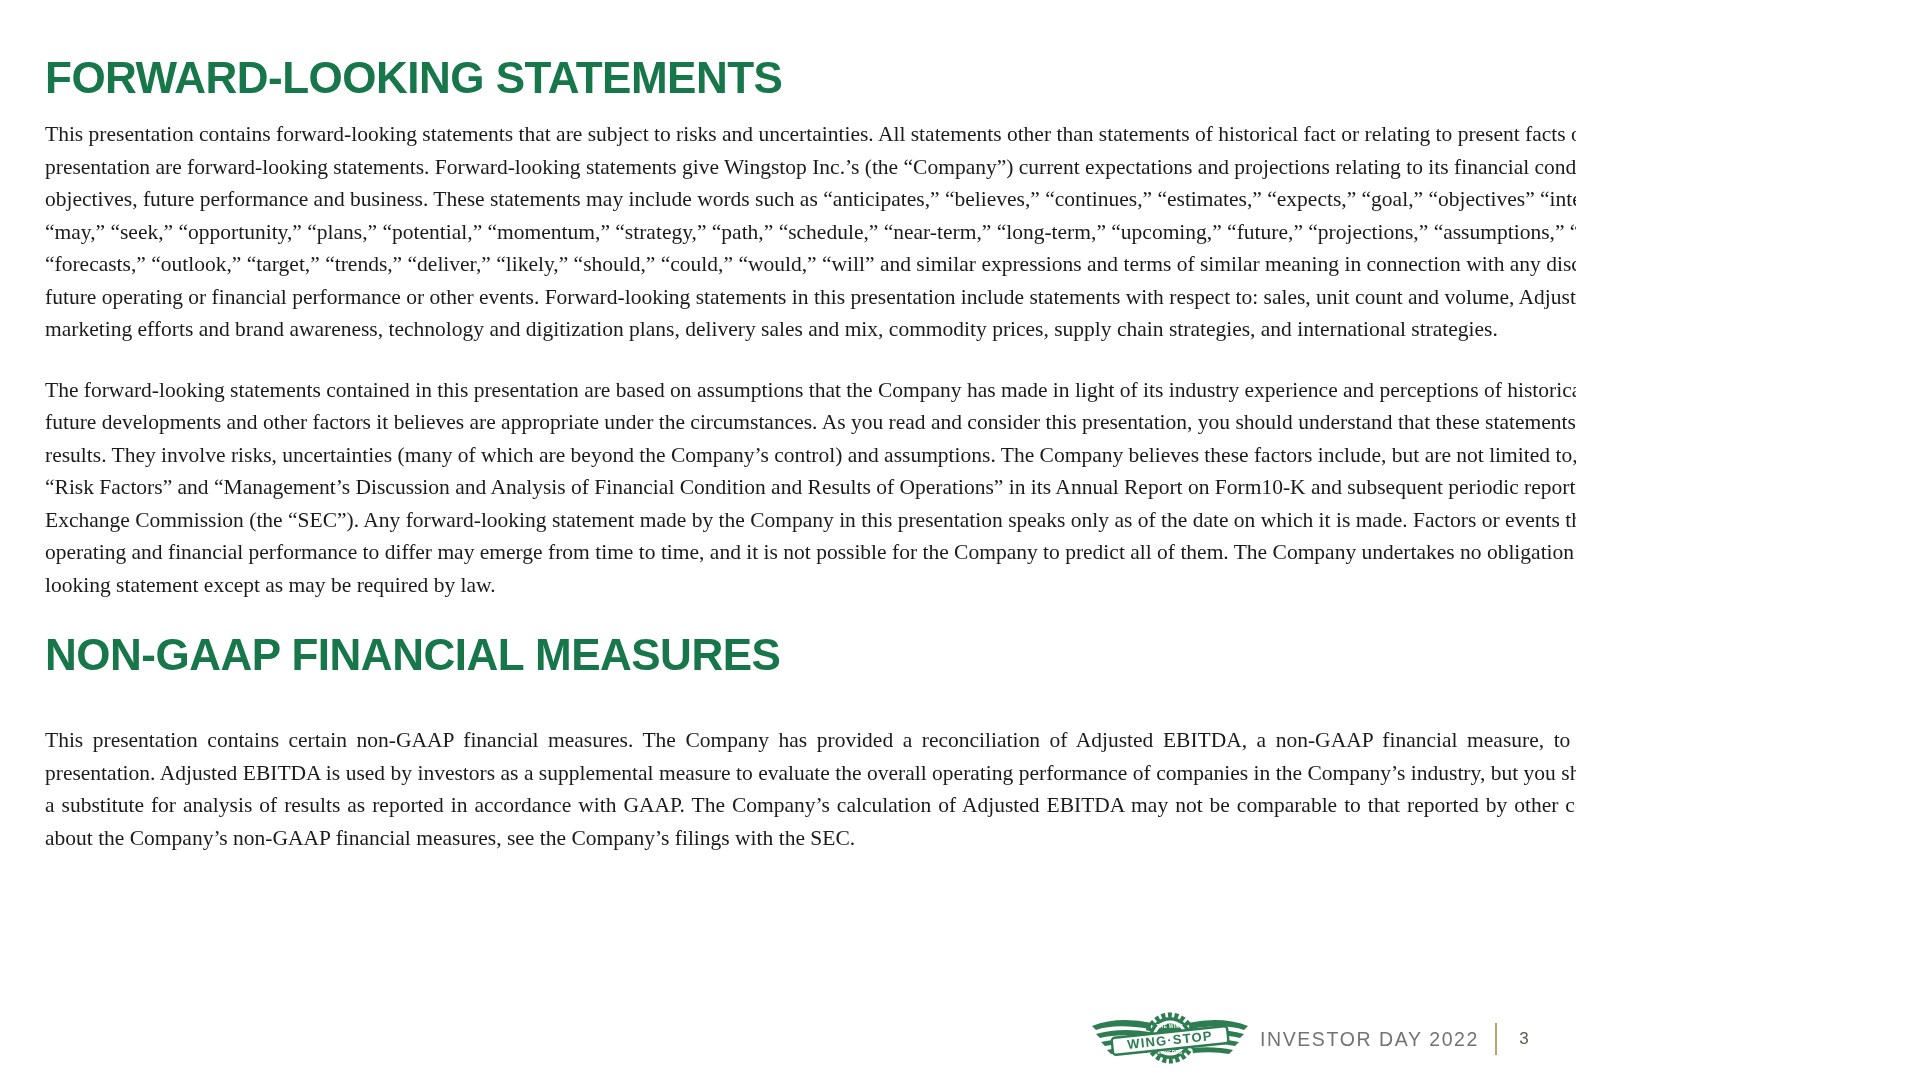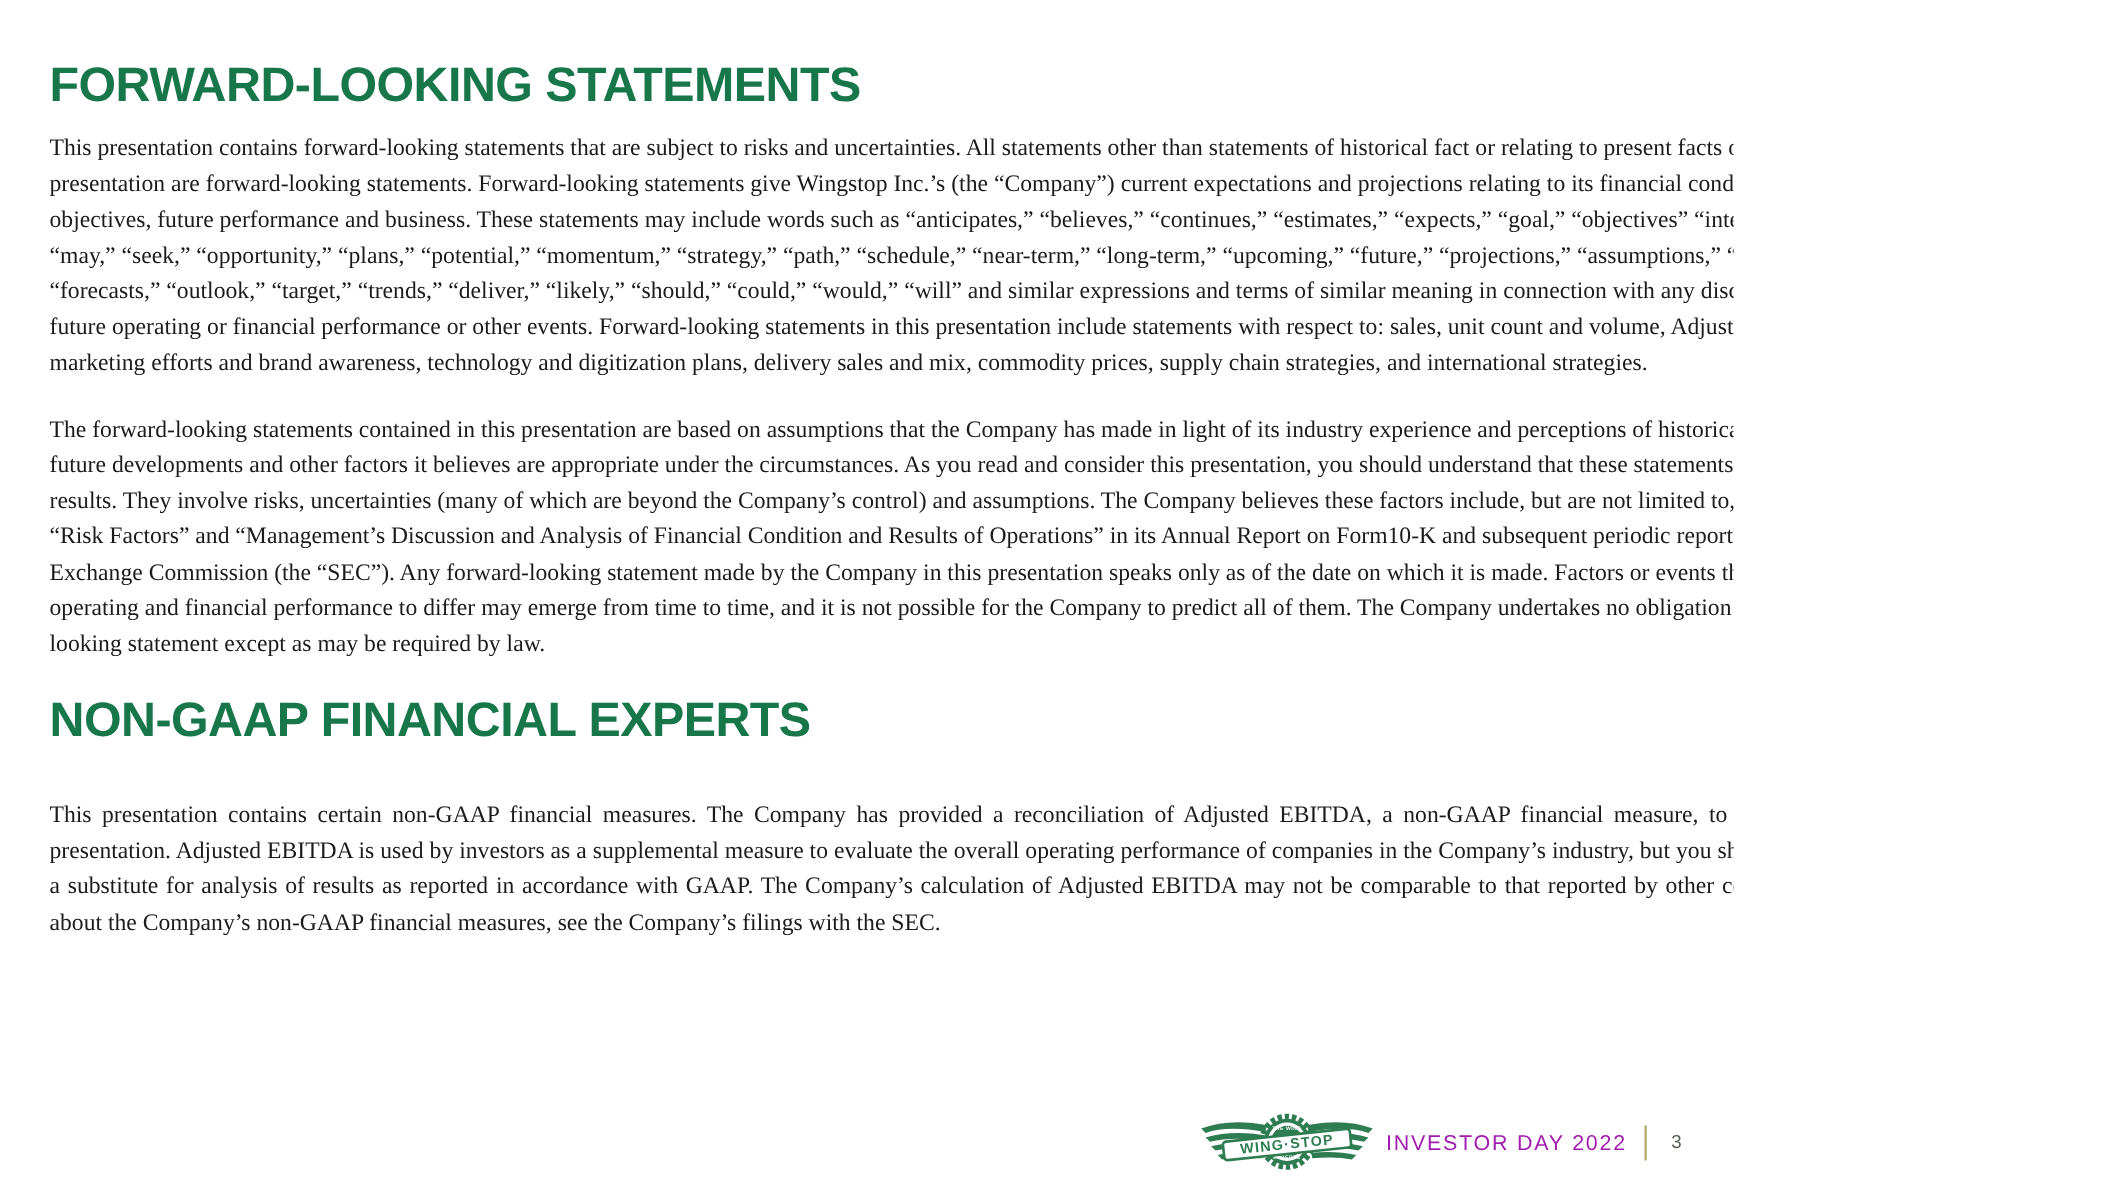--- a/index.html
+++ b/index.html
@@ -55,21 +55,21 @@
   .footer .logo-wrap {
     width: 160px;
     height: 58px;
     margin-right: 10px;
     flex: 0 0 auto;
   }
   .footer .event-label {
     font-size: 19.5px;
     font-weight: 400;
     letter-spacing: 1.6px;
-    color: #a21caf;
+    color: #737373;
     white-space: nowrap;
   }
   .footer .divider {
     display: inline-block;
     width: 2px;
     height: 32px;
     background: #b3a76d;
     margin: 0 20px 0 16px;
   }
   .footer .page-number {
@@ -85,21 +85,21 @@
 <div class="slide">
 
   <div class="content">
 
     <h1 class="section-heading">FORWARD-LOOKING STATEMENTS</h1>
 
     <p class="body-par">This presentation contains forward-looking statements that are subject to risks and uncertainties. All statements other than statements of historical fact or relating to present facts or current conditions included in this presentation are forward-looking statements. Forward-looking statements give Wingstop Inc.’s (the “Company”) current expectations and projections relating to its financial condition, results of operations, plans, objectives, future performance and business. These statements may include words such as “anticipates,” “believes,” “continues,” “estimates,” “expects,” “goal,” “objectives” “intends,” “committed,” “accelerate,” “may,” “seek,” “opportunity,” “plans,” “potential,” “momentum,” “strategy,” “path,” “schedule,” “near-term,” “long-term,” “upcoming,” “future,” “projections,” “assumptions,” “projects,” “positions,” “guidance,” “forecasts,” “outlook,” “target,” “trends,” “deliver,” “likely,” “should,” “could,” “would,” “will” and similar expressions and terms of similar meaning in connection with any discussion of the timing or nature of future operating or financial performance or other events.  Forward-looking statements in this presentation include statements with respect to: sales, unit count and volume, Adjusted EBITDA, future development, marketing efforts and brand awareness, technology and digitization plans, delivery sales and mix, commodity prices, supply chain strategies, and international strategies.</p>
 
     <p class="body-par">The forward-looking statements contained in this presentation are based on assumptions that the Company has made in light of its industry experience and perceptions of historical trends, current conditions, expected future developments and other factors it believes are appropriate under the circumstances. As you read and consider this presentation, you should understand that these statements are not guarantees of performance or results. They involve risks, uncertainties (many of which are beyond the Company’s control) and assumptions. The Company believes these factors include, but are not limited to, those described under the sections “Risk Factors” and “Management’s Discussion and Analysis of Financial Condition and Results of Operations” in its Annual Report on Form10-K and subsequent periodic reports filed with the Securities and Exchange Commission (the “SEC”). Any forward-looking statement made by the Company in this presentation speaks only as of the date on which it is made. Factors or events that could cause the Company’s actual operating and financial performance to differ may emerge from time to time, and it is not possible for the Company to predict all of them. The Company undertakes no obligation to publicly update any forward-looking statement except as may be required by law.</p>
 
-    <h1 class="section-heading second">NON-GAAP FINANCIAL EXPERTS</h1>
+    <h1 class="section-heading second">NON-GAAP FINANCIAL MEASURES</h1>
 
     <p class="body-par justified">This presentation contains certain non-GAAP financial measures. The Company has provided a reconciliation of Adjusted EBITDA, a non-GAAP financial measure, to net income in the Appendix to this presentation. Adjusted EBITDA is used by investors as a supplemental measure to evaluate the overall operating performance of companies in the Company’s industry, but you should not consider it in isolation, or as a substitute for analysis of results as reported in accordance with GAAP. The Company’s calculation of Adjusted EBITDA may not be comparable to that reported by other companies. For additional information about the Company’s non-GAAP financial measures, see the Company’s filings with the SEC.</p>
 
   </div>
 
   <div class="footer">
 
     <span class="logo-wrap">
       <svg viewBox="0 0 160 58" width="160" height="58">
 

